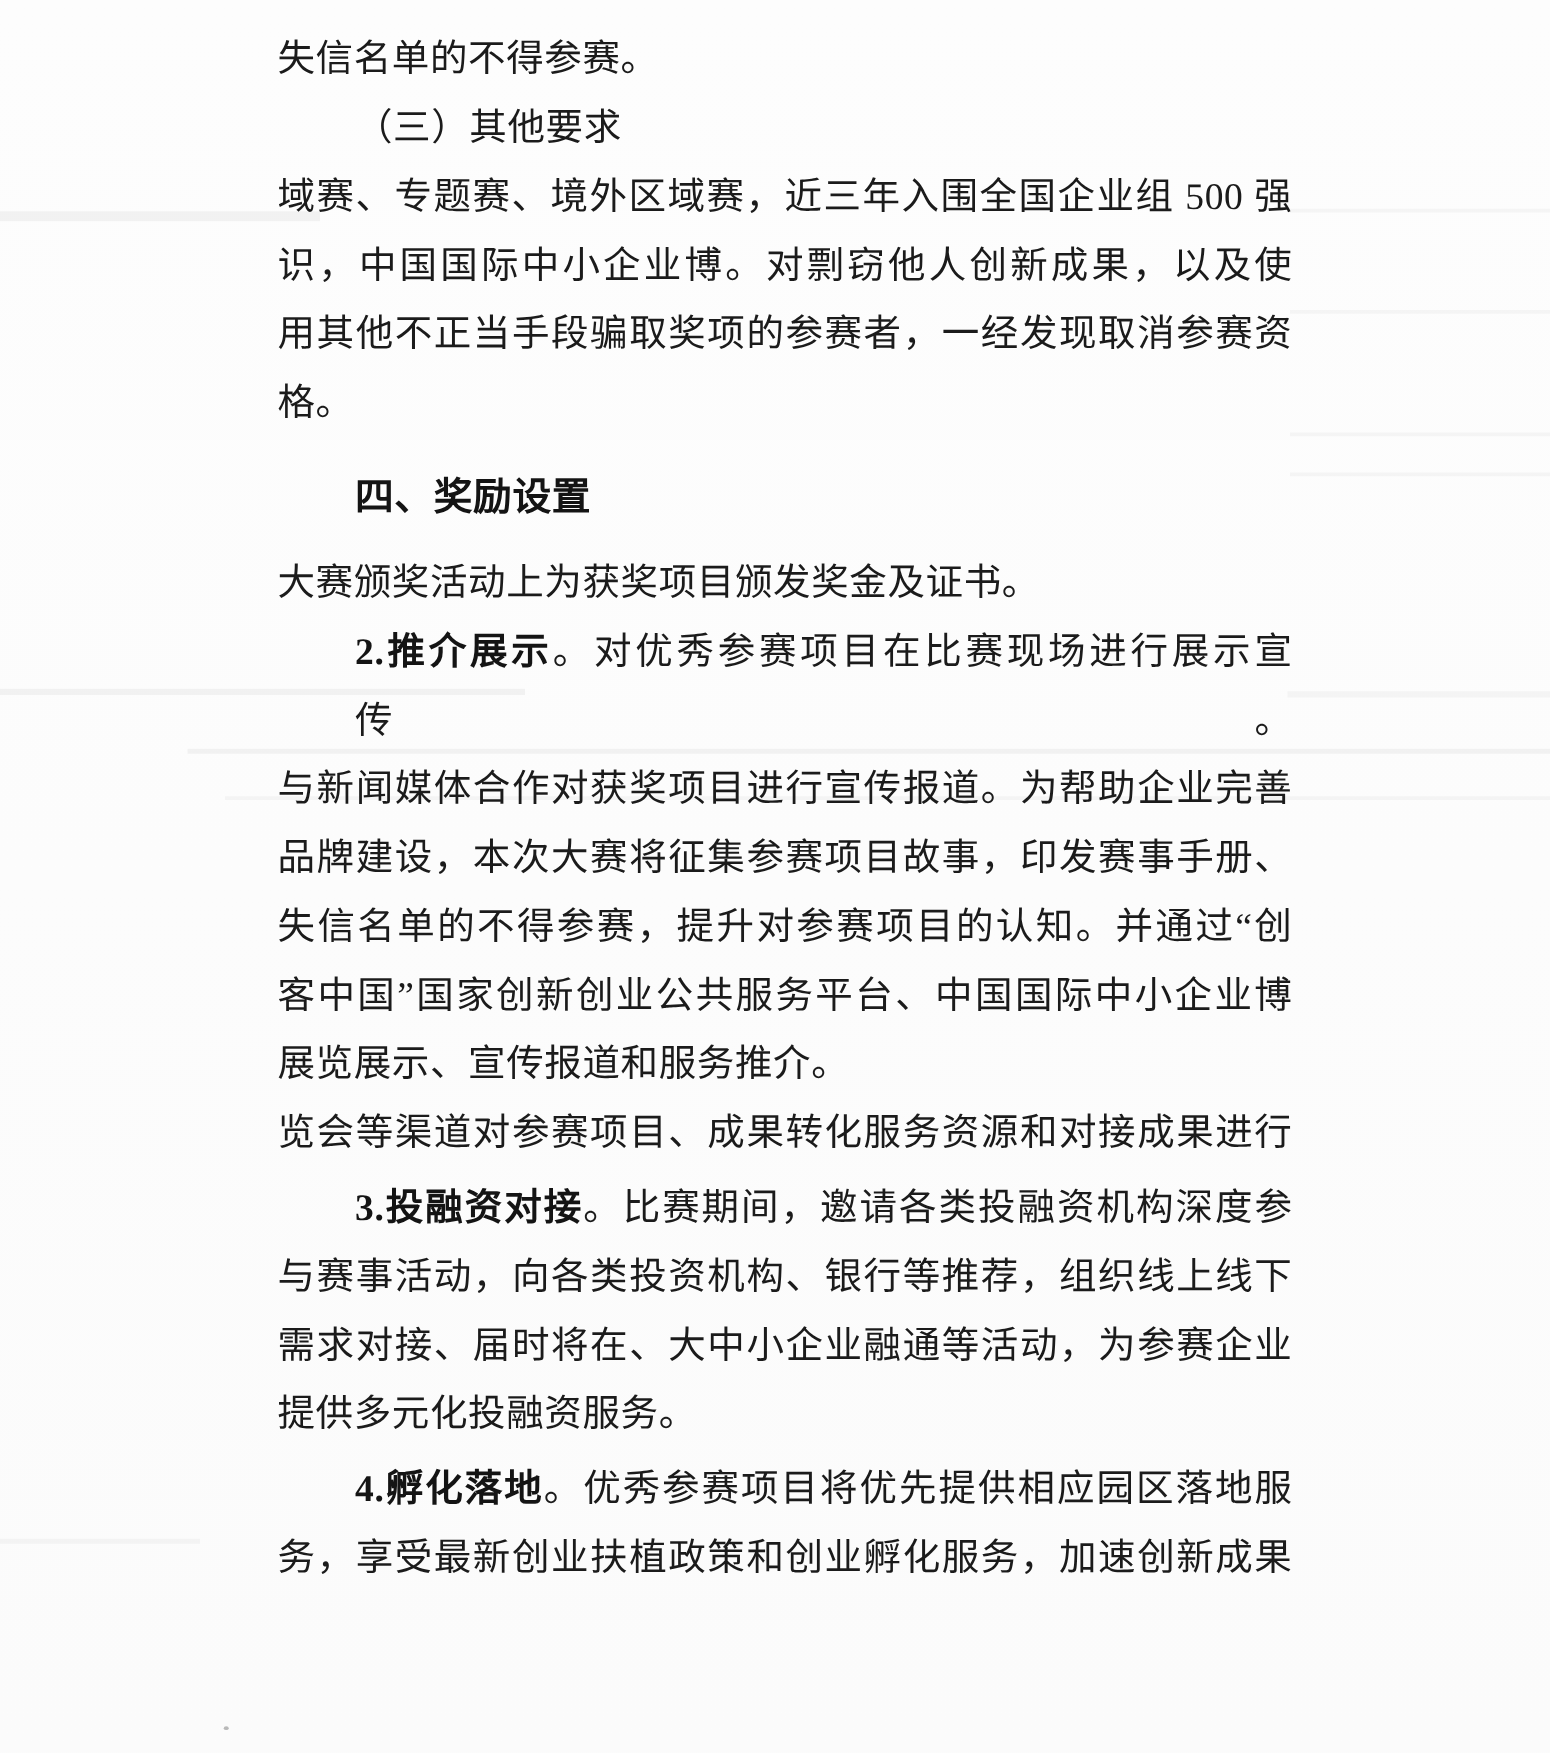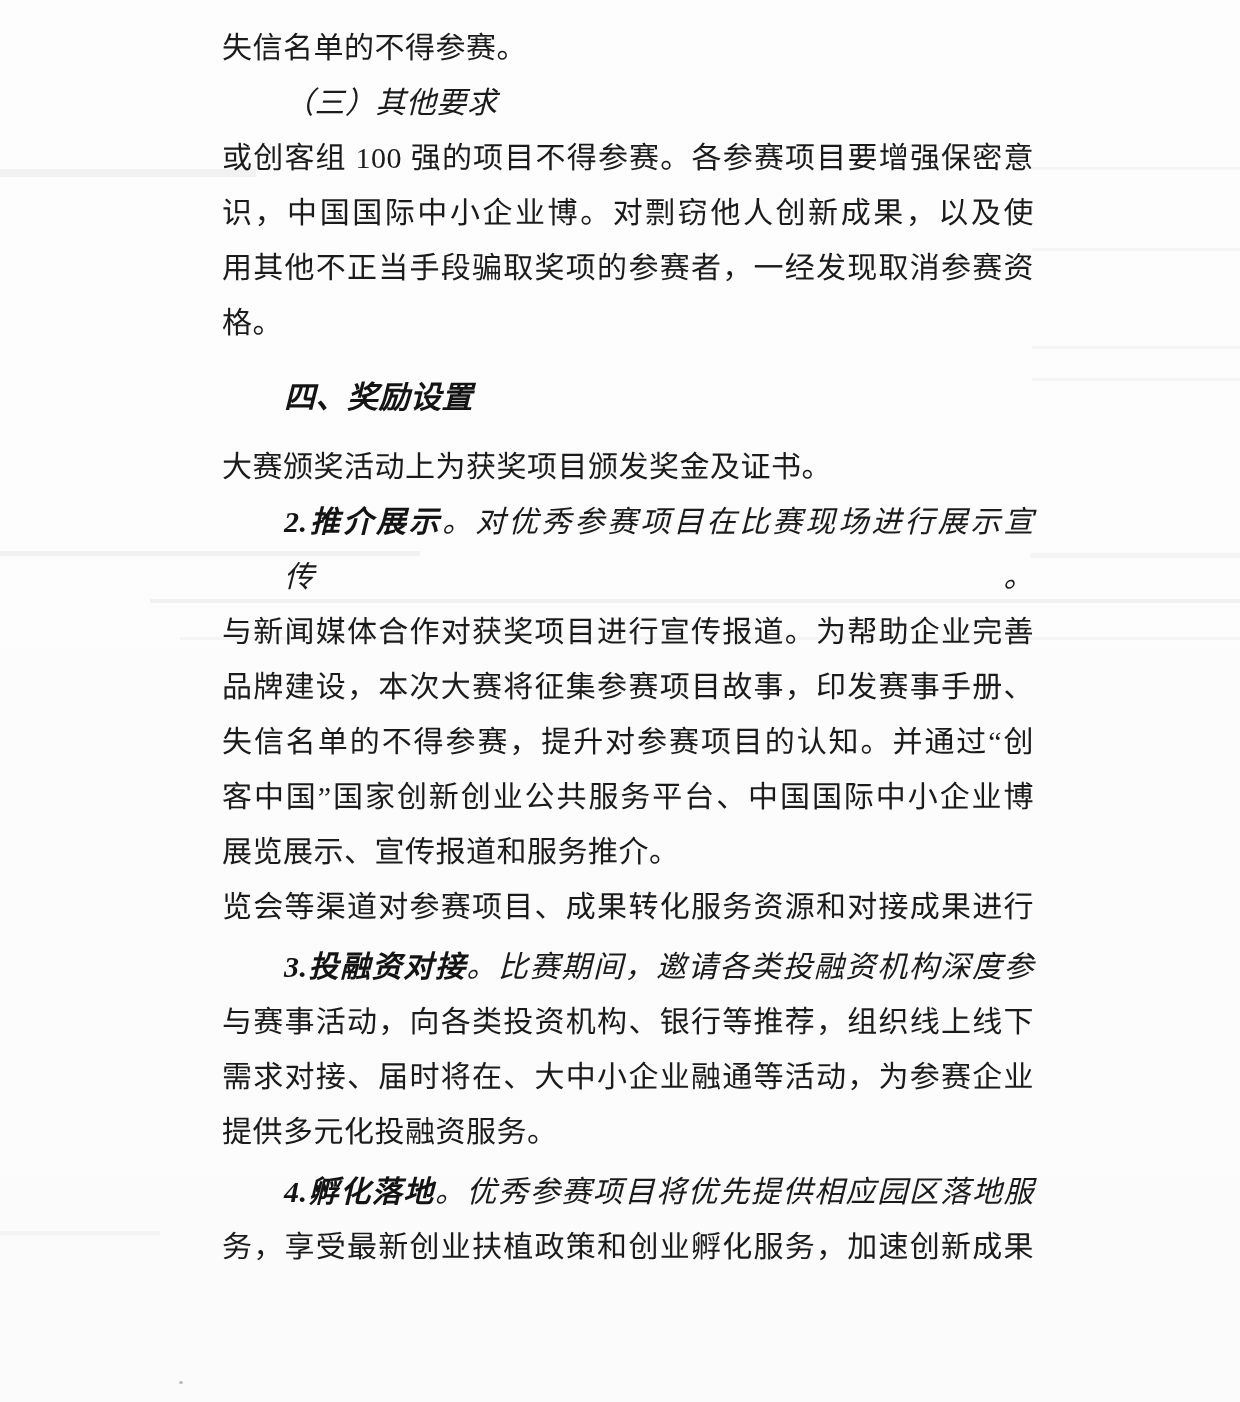--- a/index.html
+++ b/index.html
@@ -33,21 +33,20 @@
     text-align: justify;
     text-align-last: left;
     white-space: normal;
   }
   .line.fill {
     text-align-last: justify;
     text-justify: inter-character;
   }
   .line.indent {
     padding-left: 62px;
-    font-style: italic;
   }
   .line.heading {
     font-family: "Liberation Sans", "DejaVu Sans", sans-serif;
     font-weight: bold;
     font-size: 31px;
     margin: 20px 0 14px 0;
     color: #161616;
   }
   .line.space-before {
     margin-top: 5px;
@@ -86,21 +85,21 @@
   <div class="streak" style="left:0; top:551px; width:420px; height:5px;"></div>
   <div class="streak lighter" style="left:1030px; top:553px; width:210px; height:5px;"></div>
   <div class="streak" style="left:150px; top:599px; width:1090px; height:4px;"></div>
   <div class="streak lighter" style="left:180px; top:637px; width:1060px; height:3px;"></div>
   <div class="streak lighter" style="left:0; top:1231px; width:160px; height:4px;"></div>
   <div class="speck"></div>
 
   <div id="doc-body">
       <div class="line"><span class="seg">失信名单的不得参赛。</span></div>
       <div class="line indent"><span class="seg">（三）其他要求</span></div>
-      <div class="line fill"><span class="seg">或创客组 100 强的项目不得参赛。各参赛项目要增强保密意</span></div>
+      <div class="line fill"><span class="seg">域赛、专题赛、境外区域赛，近三年入围全国企业组 500 强</span></div>
       <div class="line fill"><span class="seg">识，中国国际中小企业博。对剽窃他人创新成果，以及使</span></div>
       <div class="line fill"><span class="seg">用其他不正当手段骗取奖项的参赛者，一经发现取消参赛资</span></div>
       <div class="line"><span class="seg">格。</span></div>
       <div class="line indent heading"><span class="seg-bold">四、奖励设置</span></div>
       <div class="line"><span class="seg">大赛颁奖活动上为获奖项目颁发奖金及证书。</span></div>
       <div class="line indent fill"><span class="seg-bold">2.推介展示</span><span class="seg">。对优秀参赛项目在比赛现场进行展示宣传。</span></div>
       <div class="line fill"><span class="seg">与新闻媒体合作对获奖项目进行宣传报道。为帮助企业完善</span></div>
       <div class="line fill"><span class="seg">品牌建设，本次大赛将征集参赛项目故事，印发赛事手册、</span></div>
       <div class="line fill"><span class="seg">失信名单的不得参赛，提升对参赛项目的认知。并通过“创</span></div>
       <div class="line fill"><span class="seg">客中国”国家创新创业公共服务平台、中国国际中小企业博</span></div>

